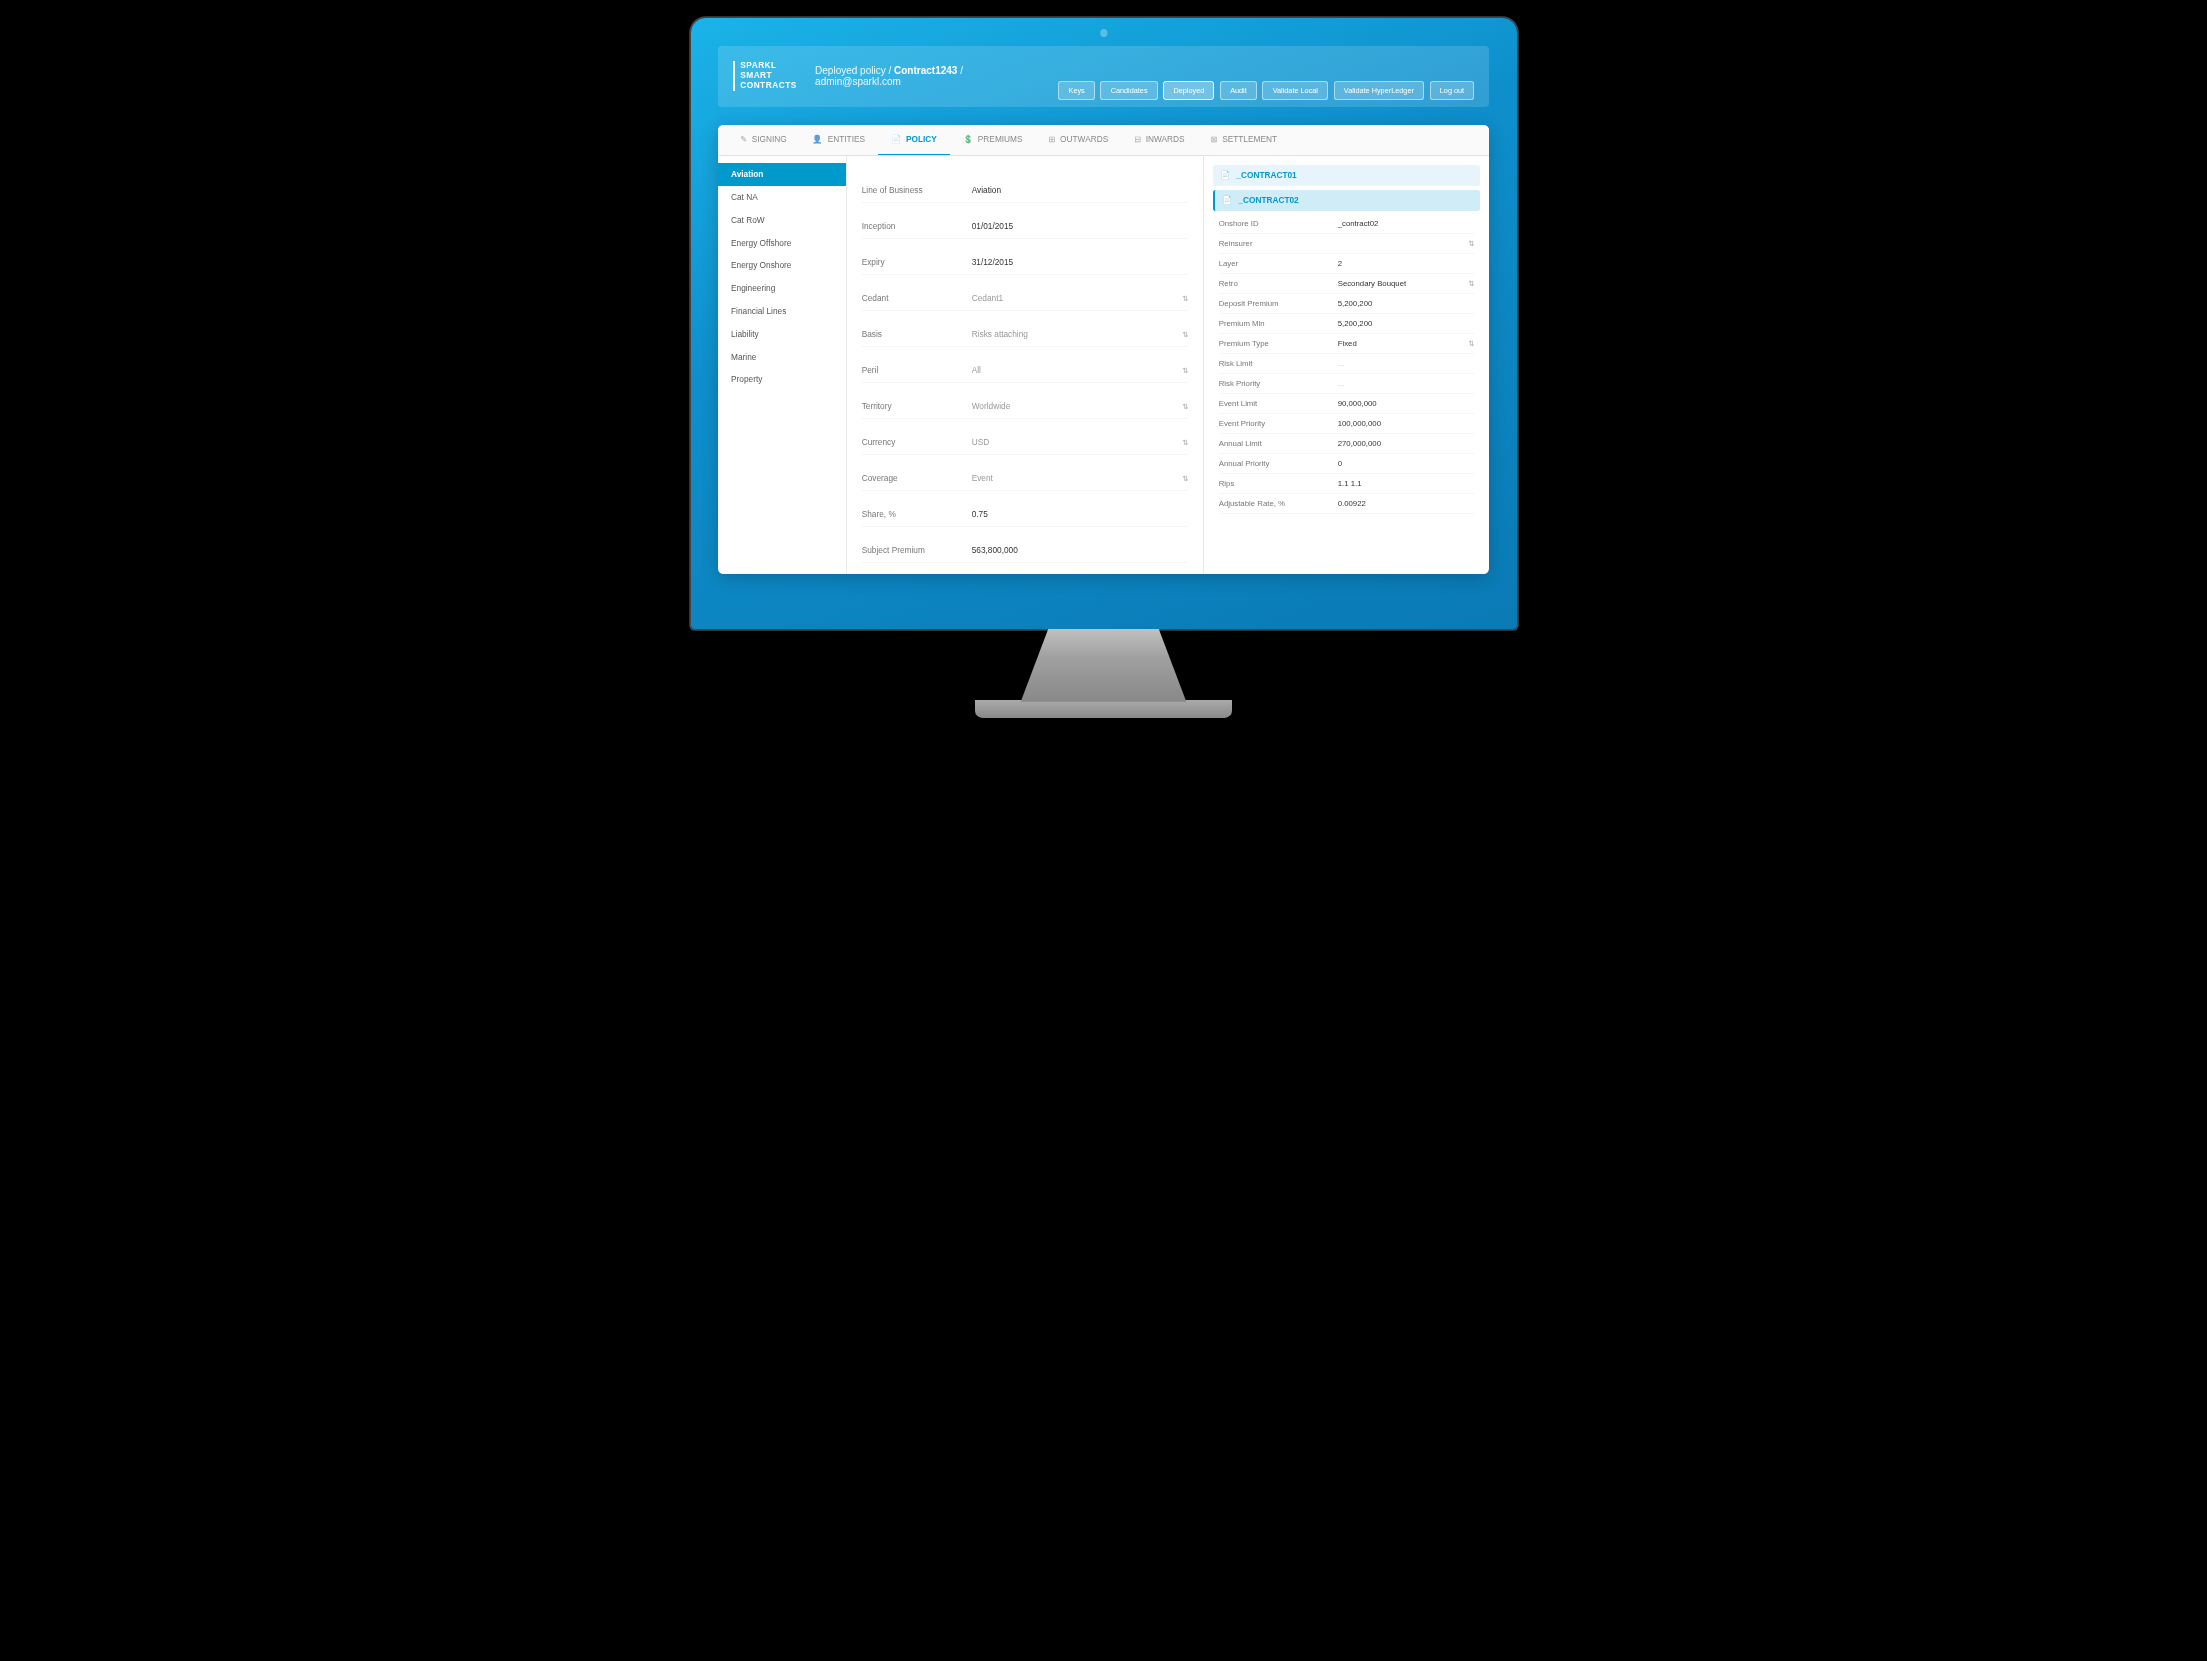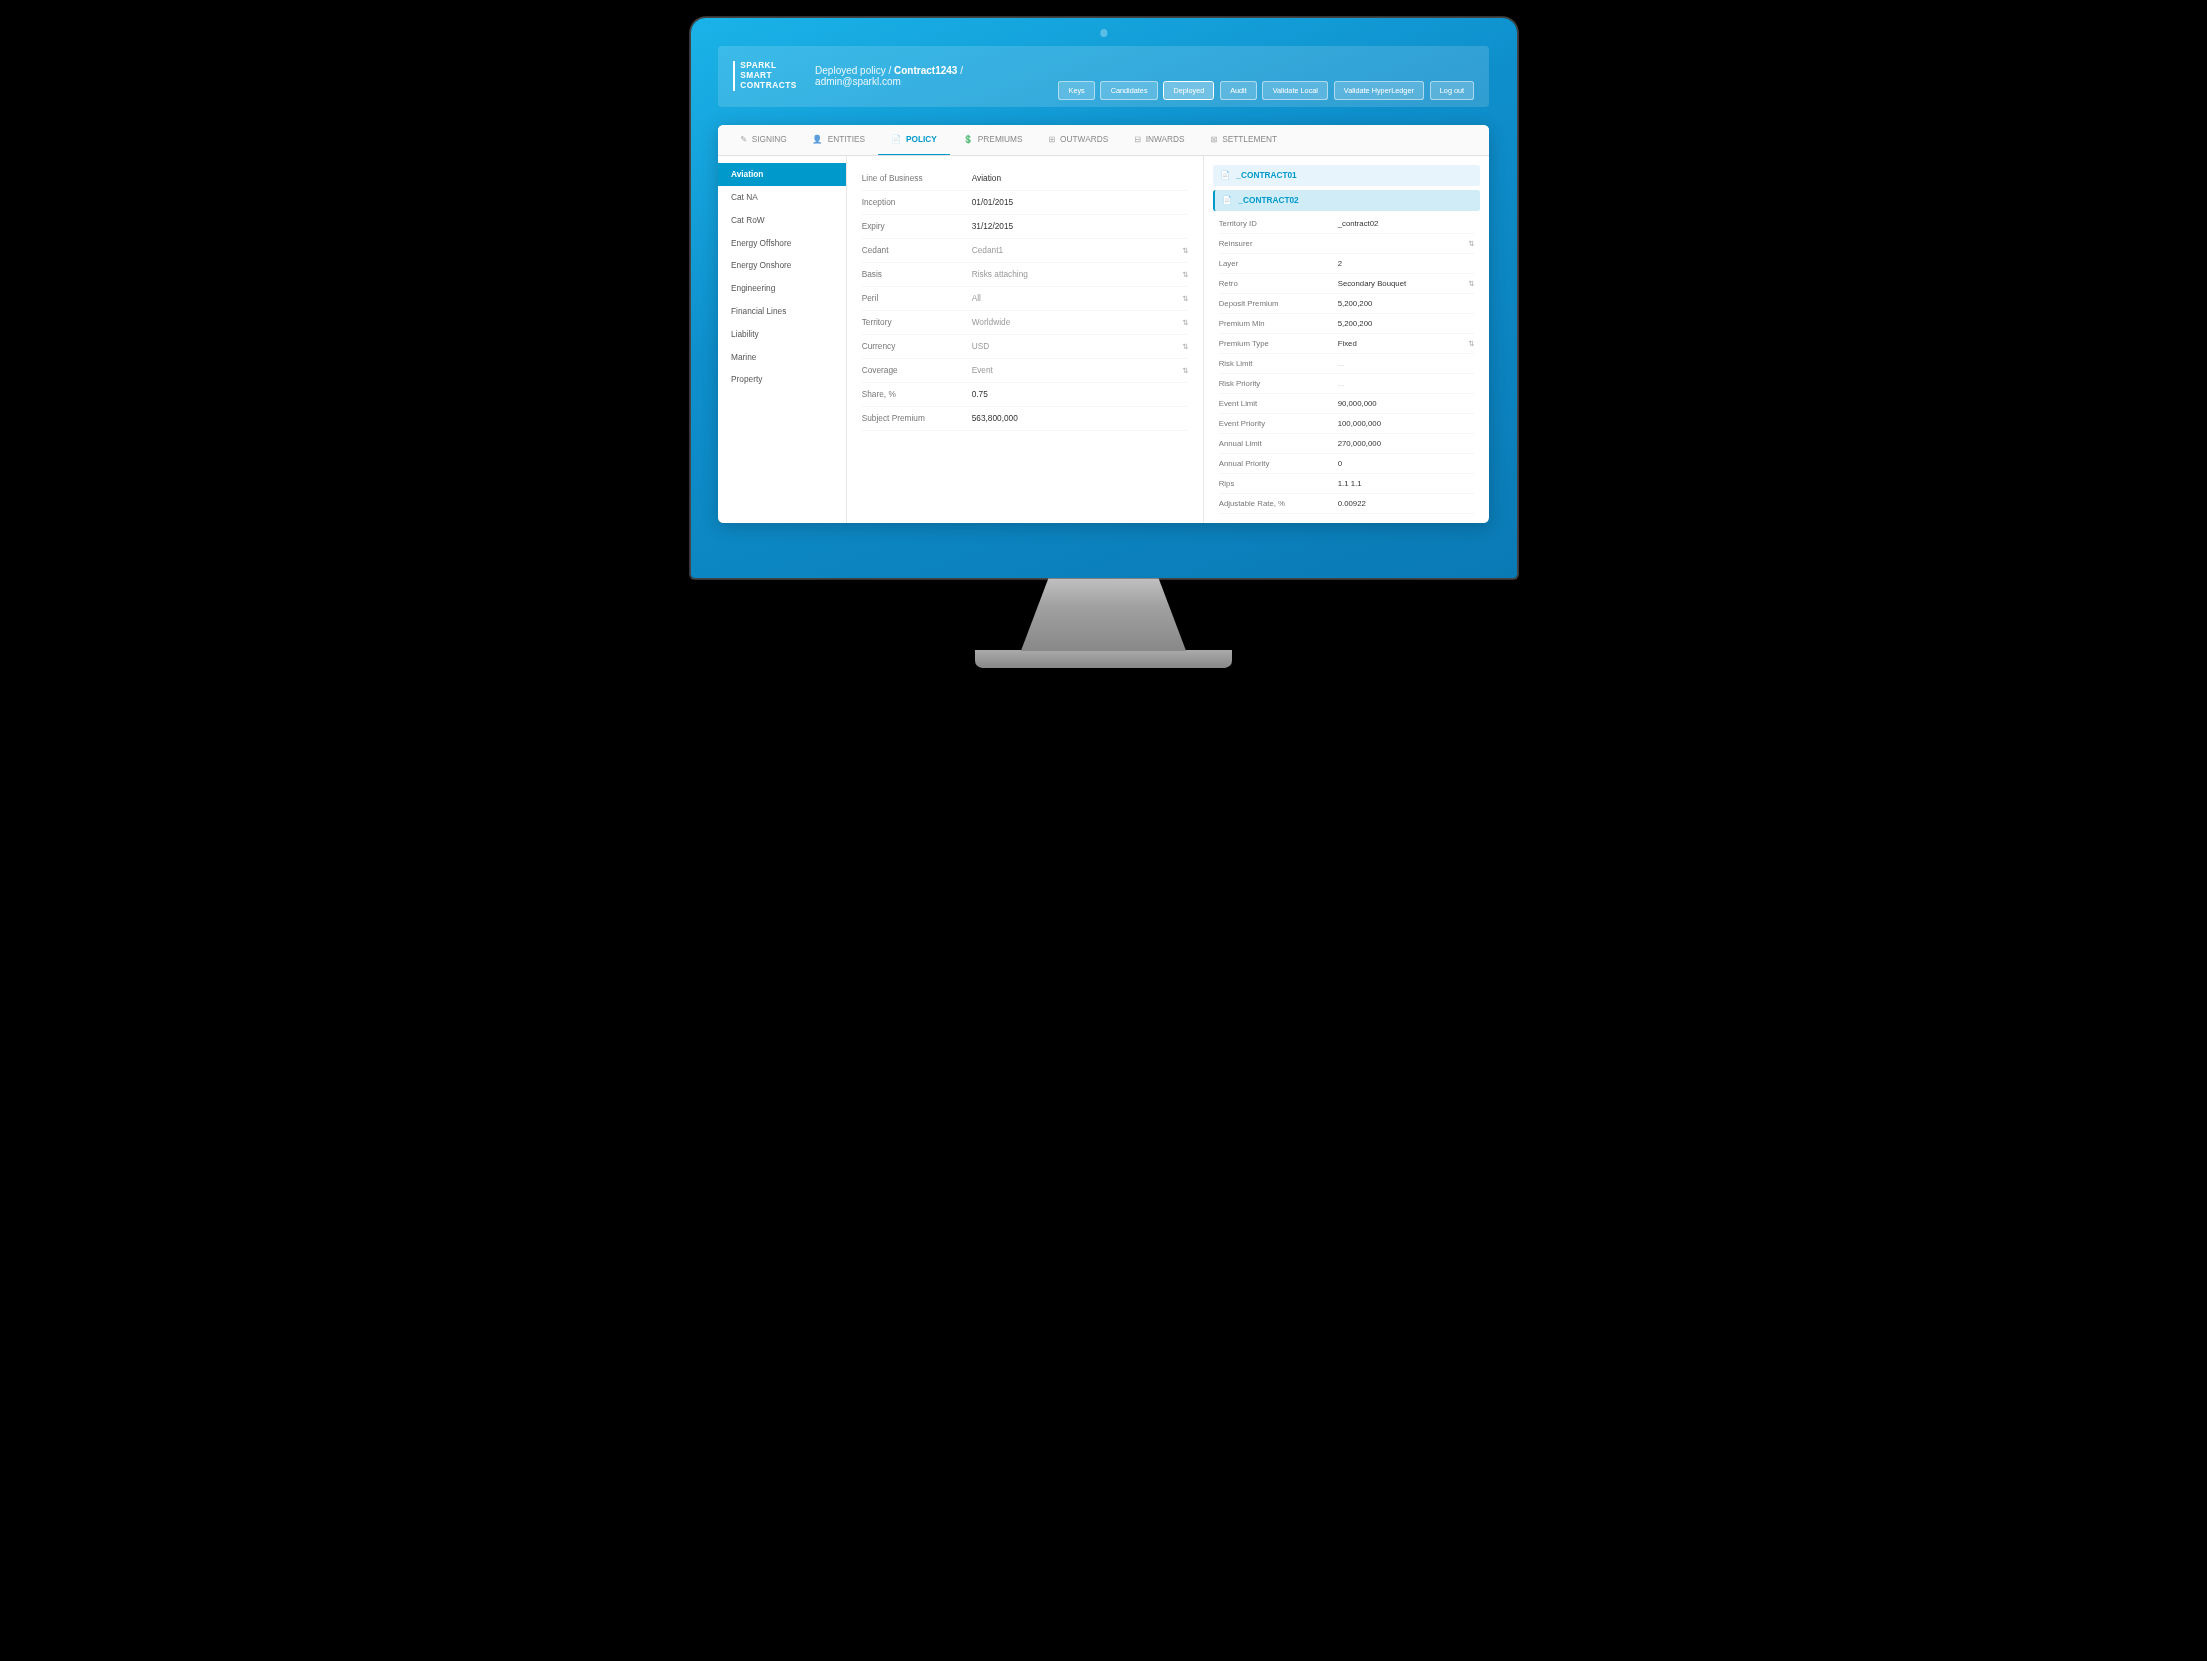--- a/index.html
+++ b/index.html
@@ -185,20 +185,21 @@
       padding: 11px 14.7px;
       border-right: 0.9px solid #e8e8e8;
     }
 
     .form-row {
       display: flex;
       align-items: center;
       padding: 4.6px 0;
       border-bottom: 0.9px solid #f5f5f5;
       min-height: 24px;
+      margin-top: 12px;
     }
 
     .form-label {
       width: 110px;
       font-size: 8.3px;
       color: #777;
       flex-shrink: 0;
     }
 
     .form-value {
@@ -421,21 +422,21 @@
             <span>📄</span>
             <span>_CONTRACT01</span>
           </div>
           <div class="contract-header active">
             <span>📄</span>
             <span>_CONTRACT02</span>
           </div>
 
           <div class="contract-details">
             <div class="contract-row">
-              <span class="contract-label">Territory ID</span>
+              <span class="contract-label">Onshore ID</span>
               <span class="contract-value">_contract02</span>
             </div>
             <div class="contract-row">
               <span class="contract-label">Reinsurer</span>
               <span class="contract-value contract-select">
                 <span></span>
                 <span class="select-arrow">⇅</span>
               </span>
             </div>
             <div class="contract-row">

